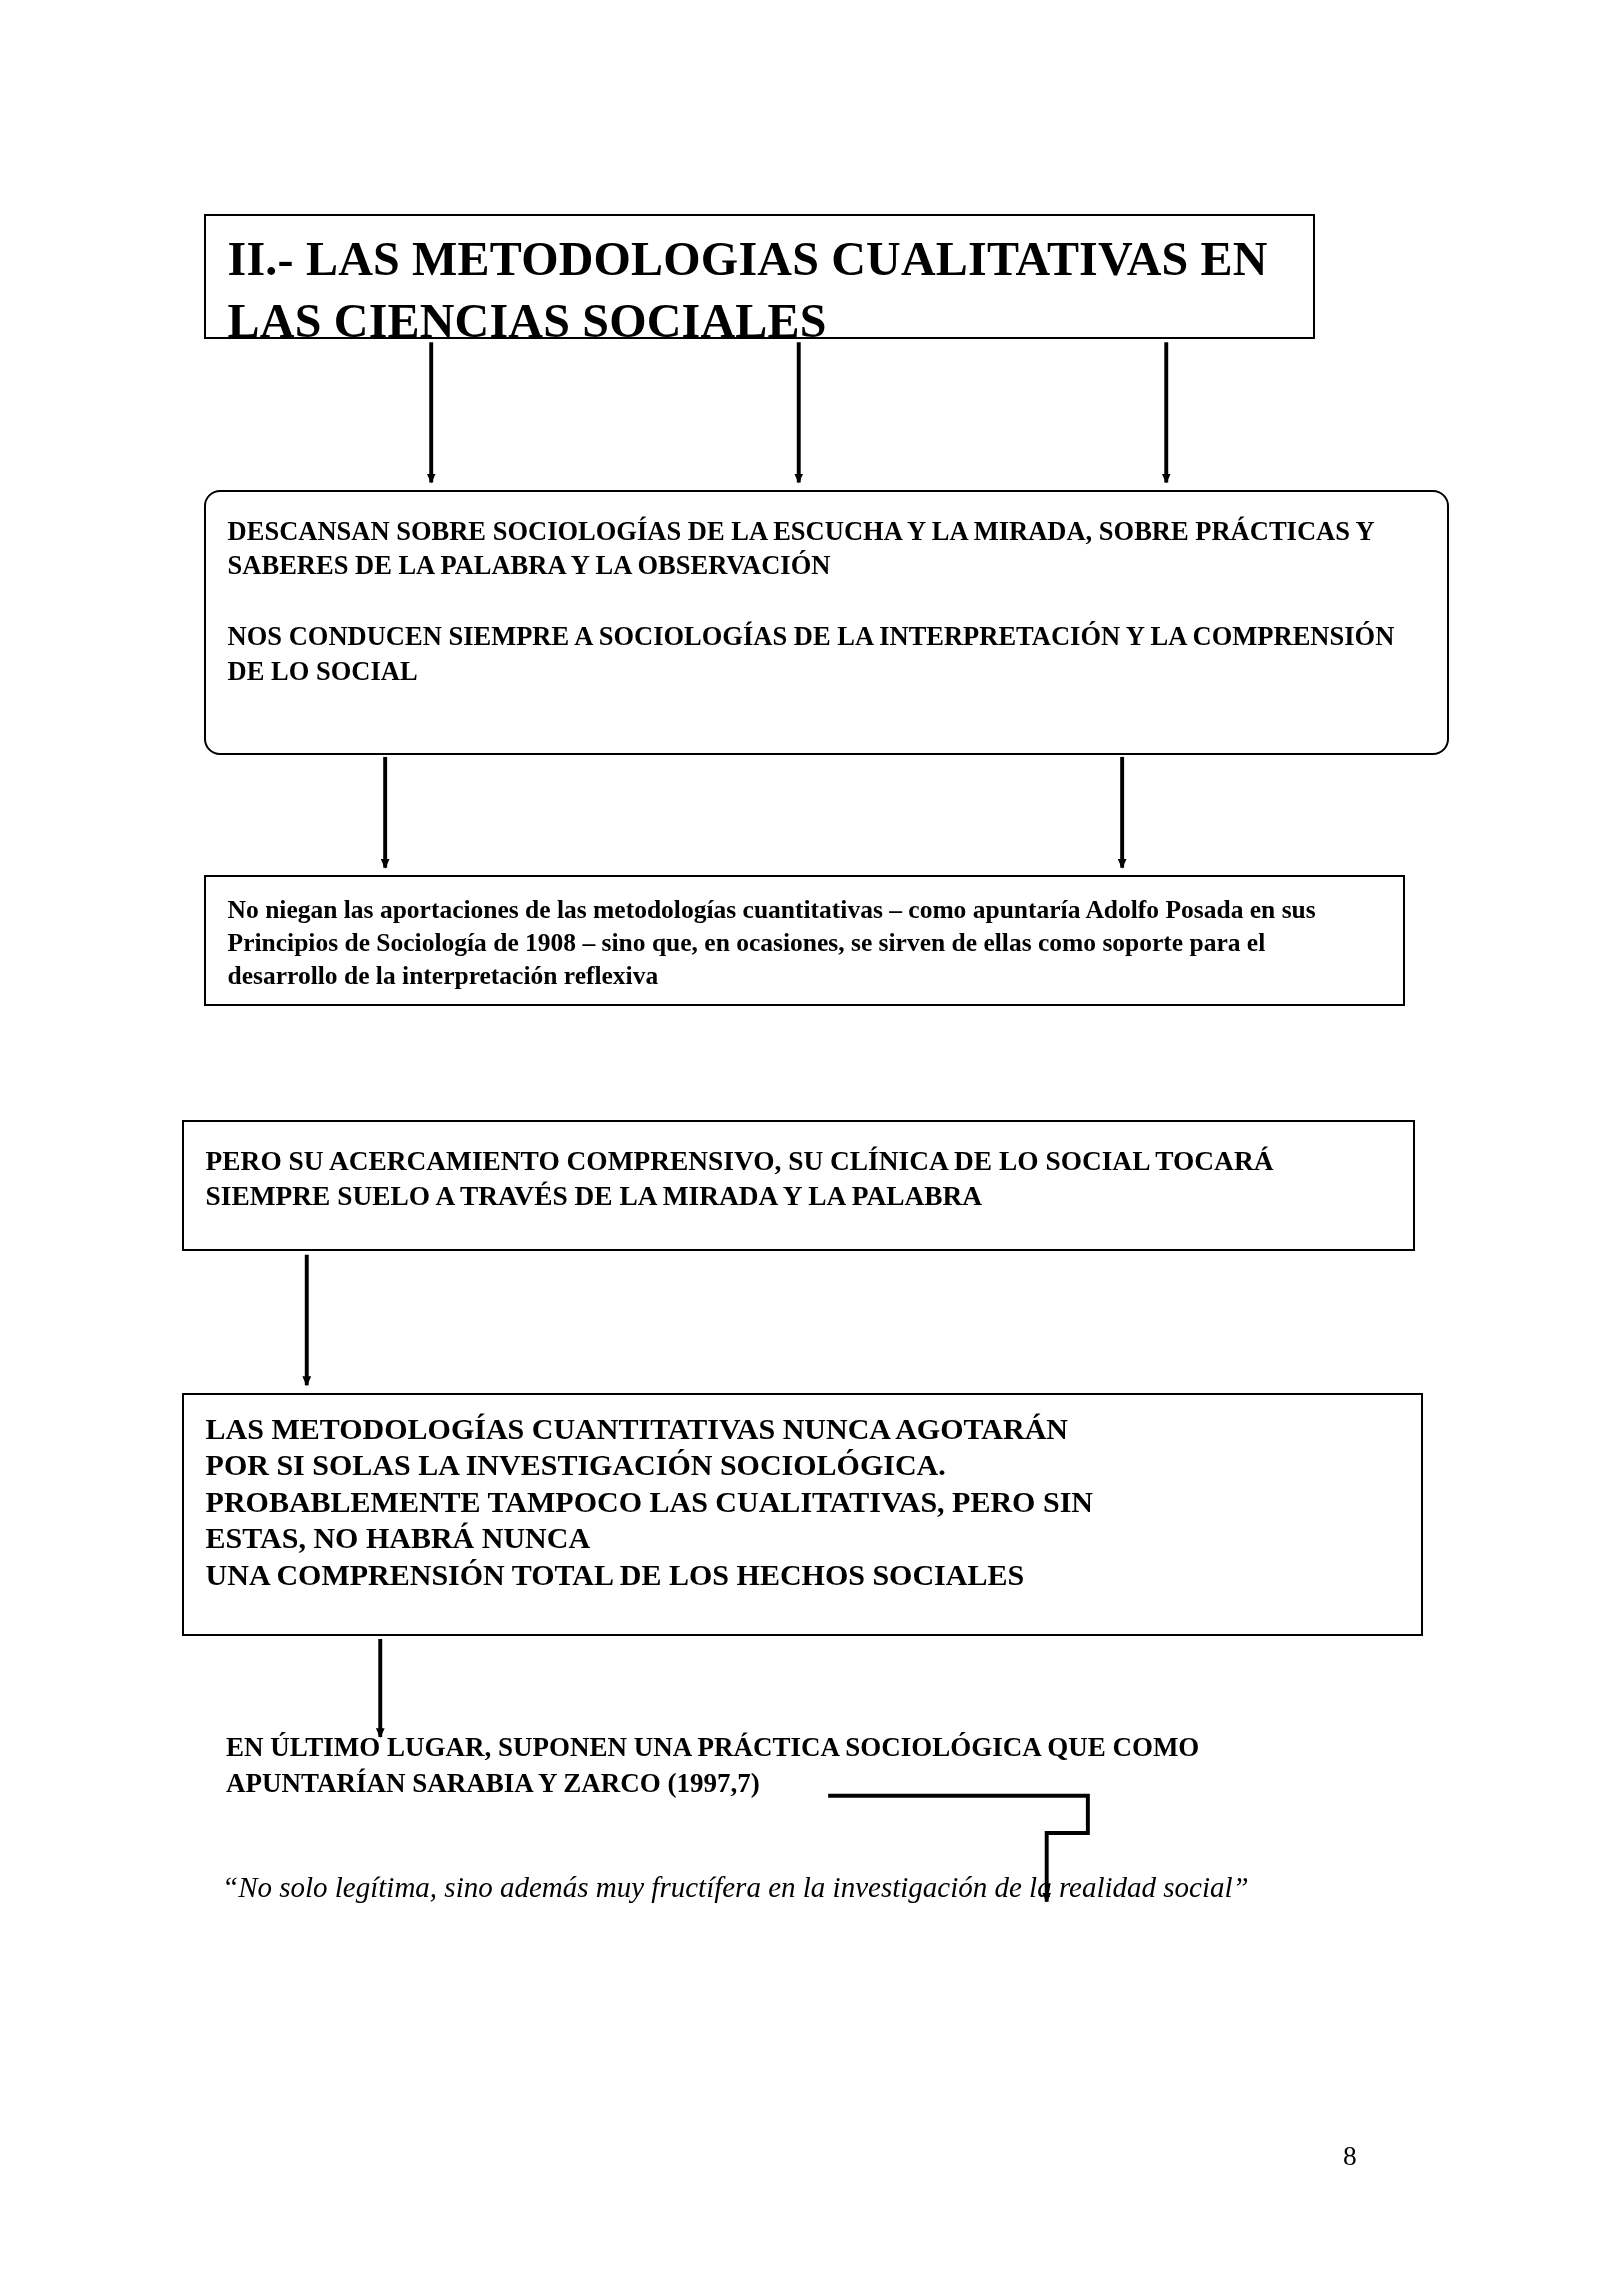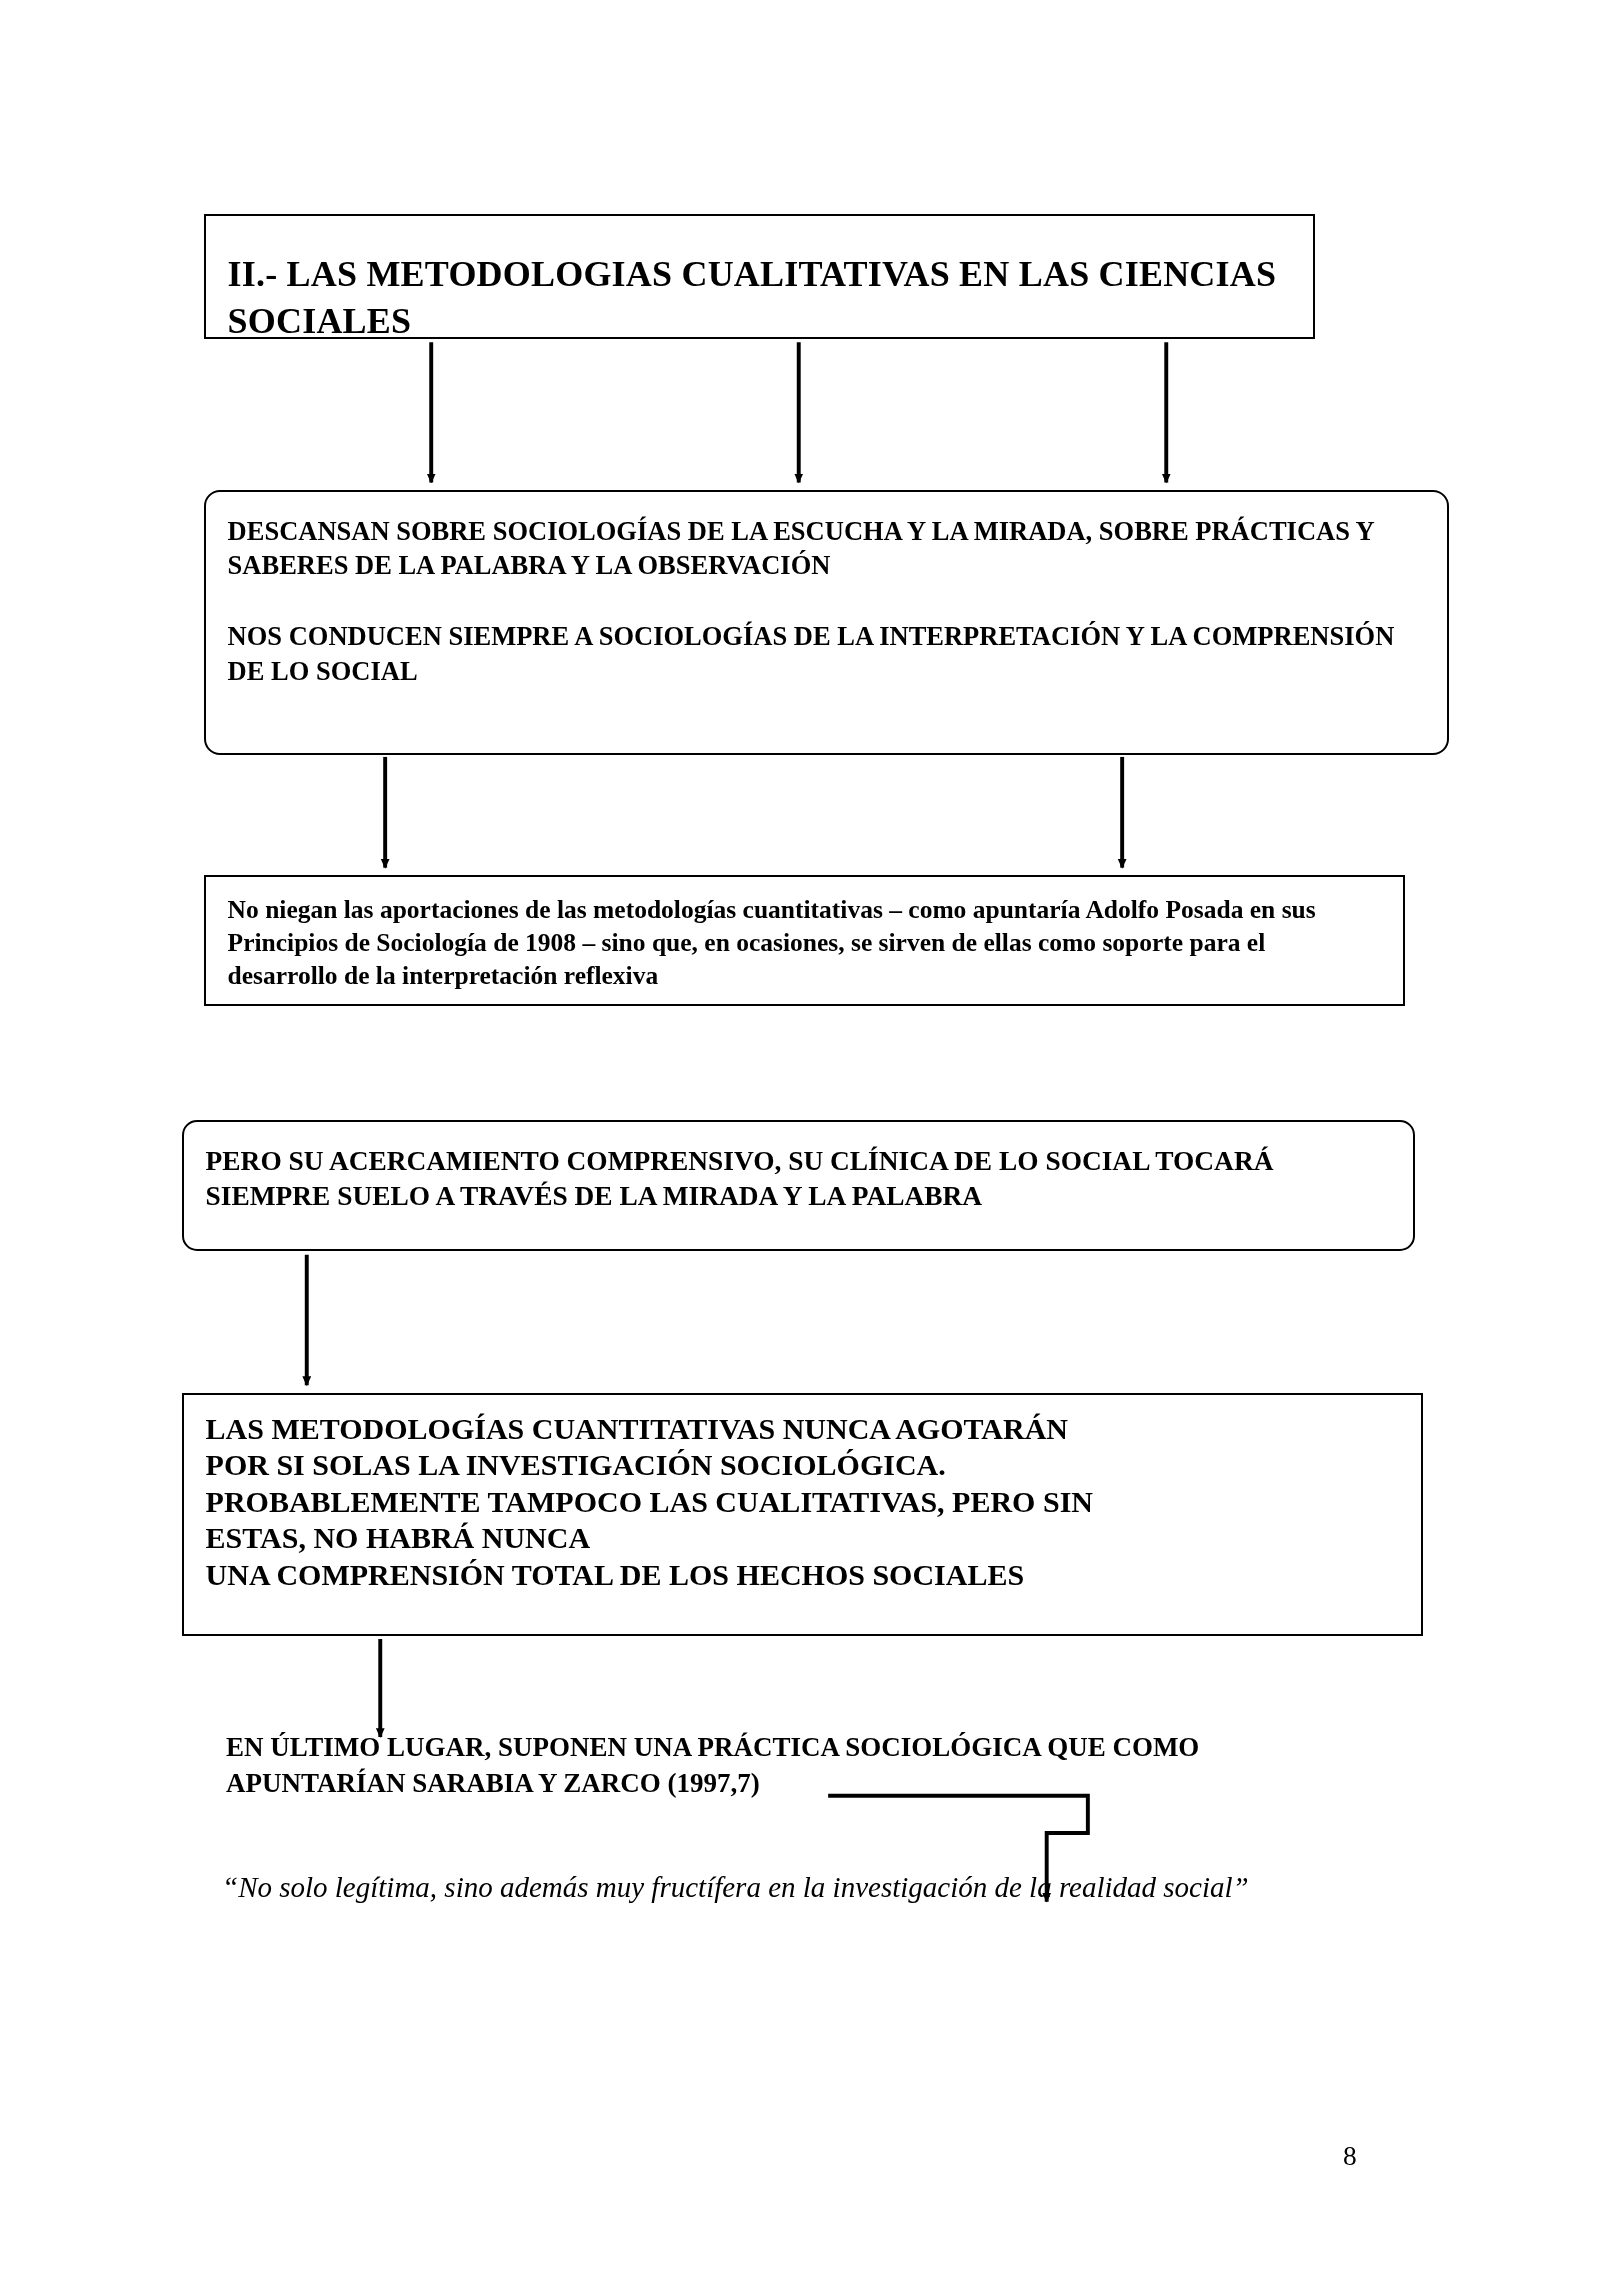--- a/index.html
+++ b/index.html
@@ -32,23 +32,23 @@
     font-weight: bold;
     line-height: 1.30;
   }
 
   
   #title-box {
     left: 204px;
     top: 214px;
     width: 1111px;
     height: 125px;
-    font-size: 36px;
+    font-size: 48px;
     letter-spacing: 0.2px;
-    padding-top: 35px;
+    padding-top: 12px;
   }
 
   
   #descansan-box {
     left: 204px;
     top: 490px;
     width: 1245px;
     height: 265px;
     font-size: 26.5px;
     padding-top: 21.6px;
@@ -67,21 +67,20 @@
   }
 
   
   #pero-box {
     left: 182px;
     top: 1120px;
     width: 1233px;
     height: 131px;
     font-size: 27.4px;
     padding-top: 21.6px;
-    border-radius: 15px;
   }
 
   
   #cuantitativas-box {
     left: 182px;
     top: 1393px;
     width: 1241px;
     height: 243px;
     font-size: 30px;
     line-height: 1.22;

